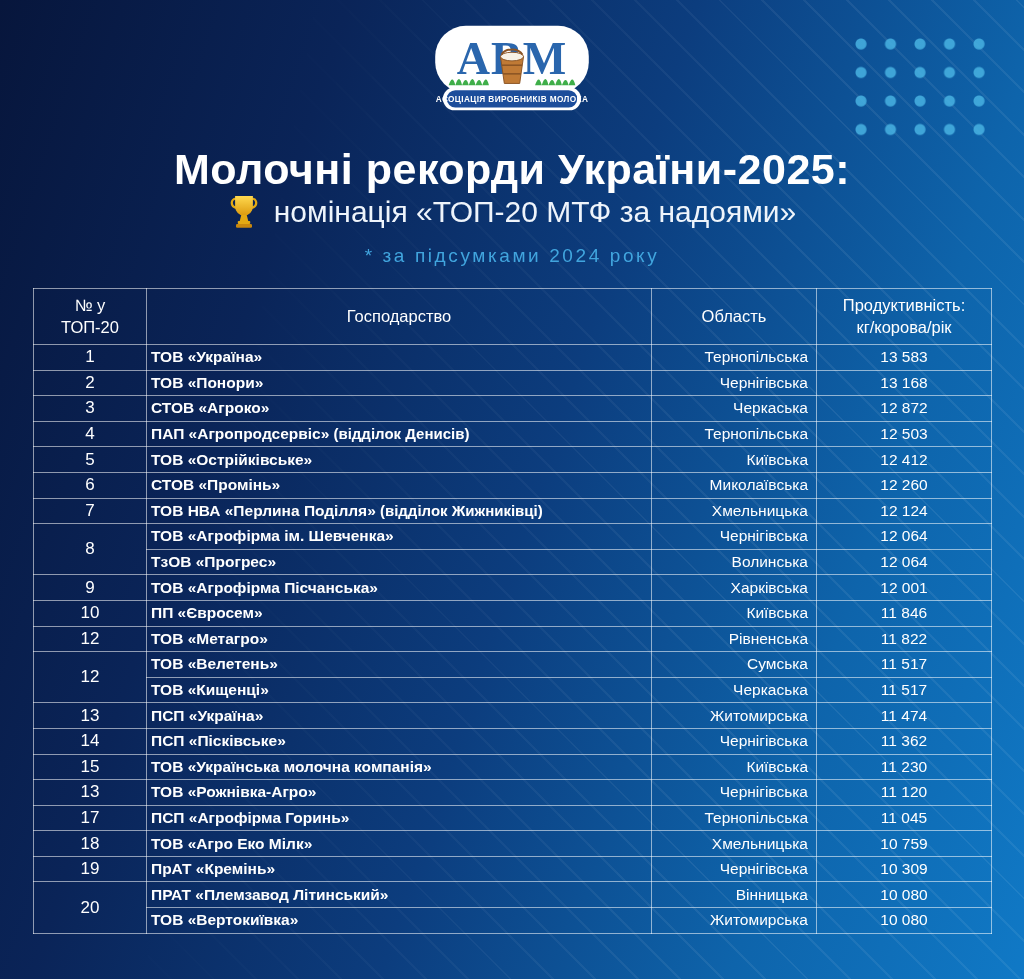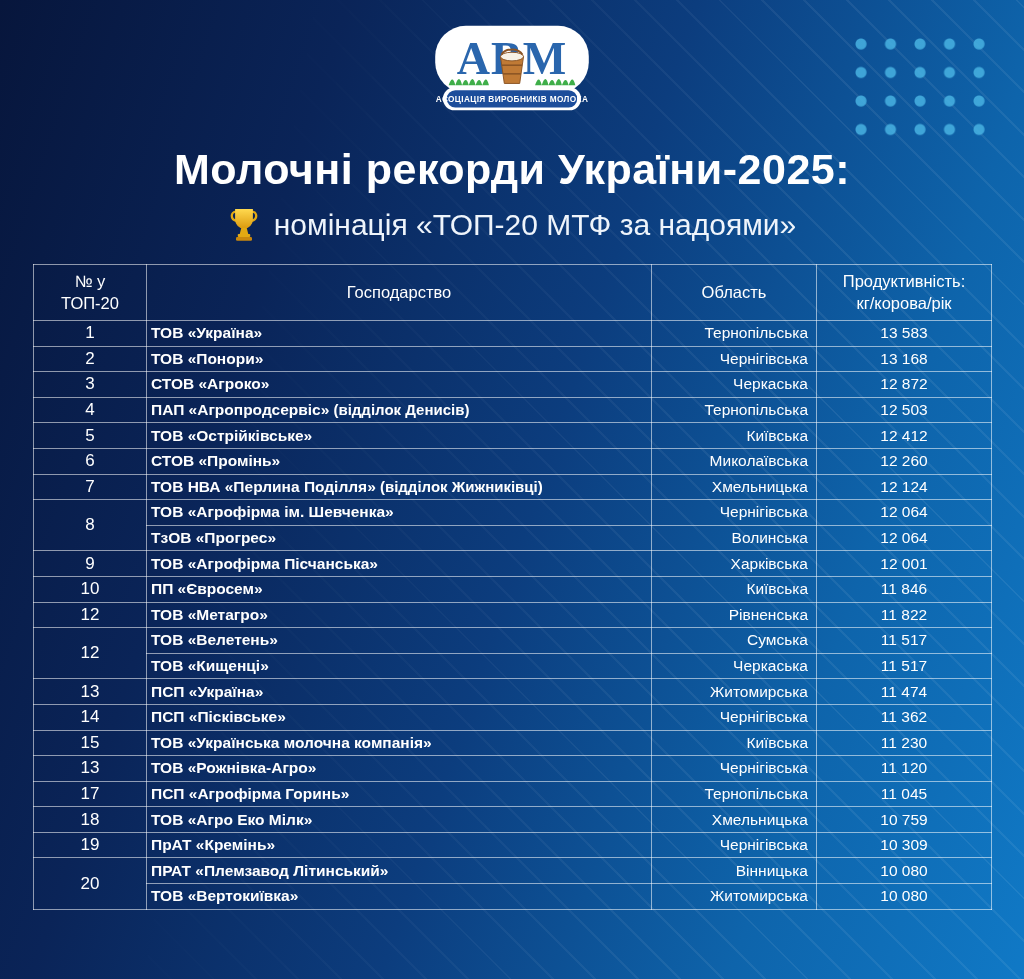--- a/index.html
+++ b/index.html
@@ -41,21 +41,20 @@
   header { position: relative; text-align: center; z-index: 1; }
   .logo-wrap { margin: 22px auto 0; width: 196px; height: 96px; }
   .page-title {
     margin-top: 27px;
     font-size: 43px;
     font-weight: bold;
     letter-spacing: 0.5px;
     color: #ffffff;
   }
   .subtitle-row {
-    margin-top: 13px;
     display: flex;
     align-items: center;
     justify-content: center;
     gap: 14px;
     font-size: 30px;
     color: #eef4fb;
   }
   .trophy { width: 32px; height: 36px; flex: 0 0 auto; }
   .footnote {
     margin-top: 15px;
@@ -140,20 +139,21 @@
         <path d="M9,5 C3,5 2,14 10,15.5" fill="none" stroke="#e3a913" stroke-width="2.6"></path>
         <path d="M27,5 C33,5 34,14 26,15.5" fill="none" stroke="#e3a913" stroke-width="2.6"></path>
         <path d="M8,2 h20 v12 a10 10 0 0 1 -20 0 Z" fill="url(#gold)"></path>
         <path d="M15,23 h6 l2,8 h-10 Z" fill="#e3a913"></path>
         <rect x="11" y="30" width="14" height="3.4" rx="1" fill="#e3a913"></rect>
         <rect x="9" y="33.4" width="18" height="4.2" rx="1.4" fill="#c9880e"></rect>
       </svg>
       <span>номінація «ТОП-20 МТФ за надоями»</span>
     </div>
 
+    <div class="footnote">* за підсумками 2024 року</div>
   </header>
 
   <table class="top20">
     <colgroup>
       <col style="width:113px">
       <col style="width:505px">
       <col style="width:165px">
       <col style="width:175px">
     </colgroup>
     <thead>

